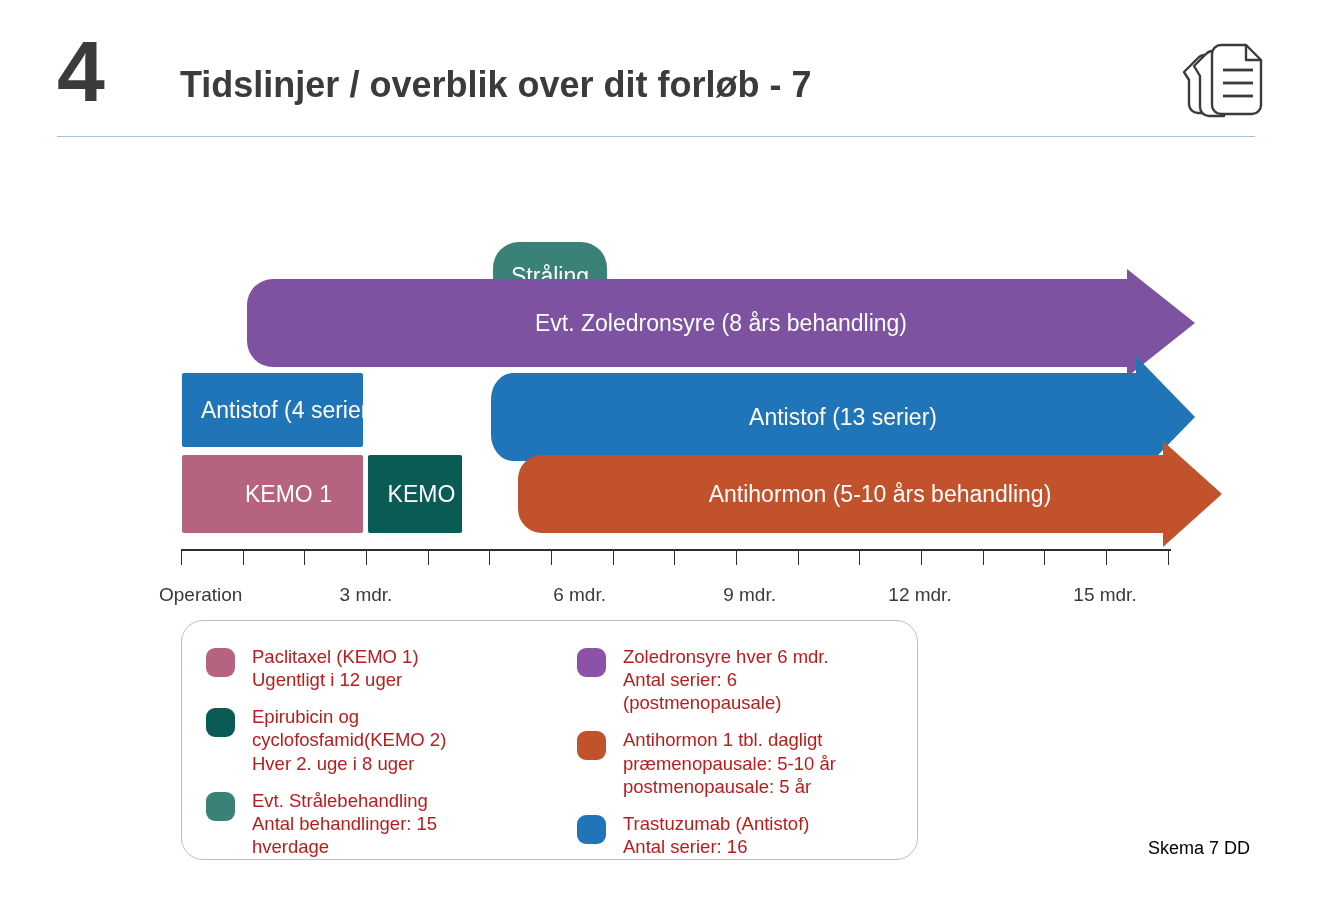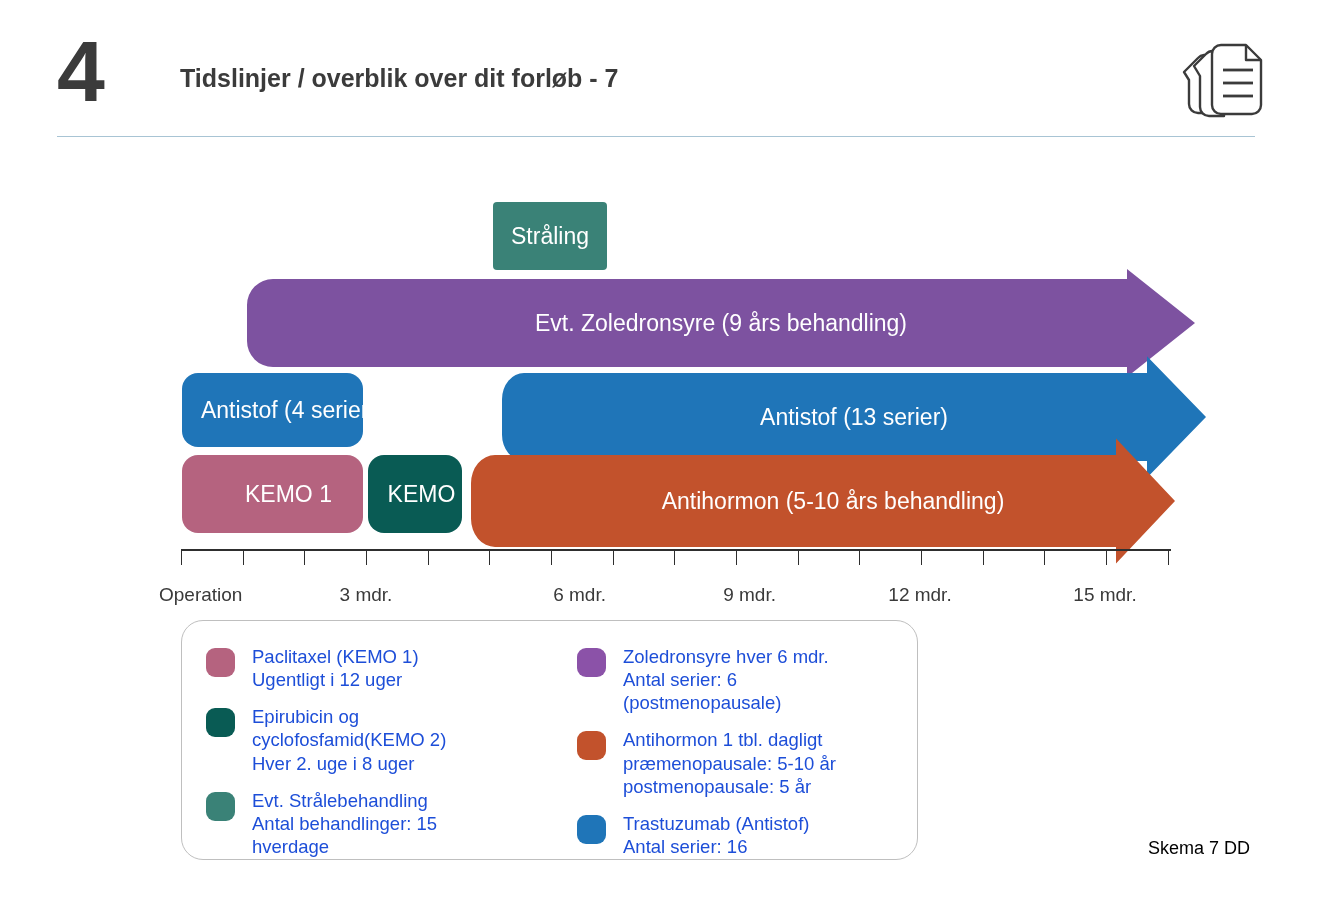--- a/index.html
+++ b/index.html
@@ -24,21 +24,21 @@
     font-size: 86px;
     font-weight: bold;
     line-height: 1;
     color: #3b3b3b;
     letter-spacing: -2px;
   }
   #header-title {
     position: absolute;
     left: 180px;
     top: 64px;
-    font-size: 25px;
+    font-size: 36px;
     font-weight: bold;
     color: #3b3b3b;
     white-space: nowrap;
   }
   #header-divider {
     position: absolute;
     left: 57px;
     top: 136px;
     width: 1198px;
     height: 1px;
@@ -64,22 +64,22 @@
   .bar {
     position: absolute;
     display: flex;
     align-items: center;
     justify-content: center;
     color: #ffffff;
     font-size: 23px;
     box-sizing: border-box;
     white-space: nowrap;
   }
-  .bar.pill   { border-radius: 4px; }
-  .bar.pill-s { border-radius: 16px; padding-left: 32px; }
+  .bar.pill   { border-radius: 26px; margin-top: 40px; }
+  .bar.pill-s { border-radius: 2px; padding-left: 32px; }
 
   .arrowbar {
     position: absolute;
     display: flex;
     align-items: center;
     justify-content: center;
     color: #ffffff;
     font-size: 23px;
     box-sizing: border-box;
     white-space: nowrap;
@@ -147,21 +147,21 @@
     width: 29px;
     height: 29px;
     border-radius: 9px;
     flex: 0 0 29px;
     margin-top: 3px;
   }
   .legend-text {
     margin-left: 17px;
     font-size: 18.5px;
     line-height: 1.25;
-    color: #1d4ed8;
+    color: #b91c1c;
     white-space: pre-line;
   }
 
   #skema-label {
     position: absolute;
     left: 1148px;
     top: 838px;
     font-size: 18px;
     color: #000000;
     white-space: nowrap;
@@ -189,43 +189,43 @@
 <div id="timeline">
 
   <div class="bar pill" id="bar-straaling" style="left: 493px; top: 202px; width: 114px; height: 68px; background: rgb(58, 130, 119);">
     <span>Stråling</span>
   </div>
 
   <div class="arrowbar" id="bar-zoledronsyre" style="left: 247px; top: 279px; width: 948px; height: 88px;">
     <svg class="arrow-svg" viewBox="0 0 948 88" preserveAspectRatio="none" style="overflow: visible;">
       <path id="shape-zoledronsyre" d="M26,0 H880 V-10 L948,44 L880,98 V88 H26 A26,26 0 0 1 0,62 V26 A26,26 0 0 1 26,0 Z" fill="#7d52a0"></path>
     </svg>
-    <span class="arrow-label">Evt. Zoledronsyre (9 års behandling)</span>
+    <span class="arrow-label">Evt. Zoledronsyre (8 års behandling)</span>
   </div>
 
   <div class="bar pill-s" id="bar-antistof4" style="left: 182px; top: 373px; width: 181px; height: 74px; background: rgb(31, 117, 184);">
     <span>Antistof (4 serier)</span>
   </div>
 
-  <div class="arrowbar" id="bar-antistof13" style="left: 502px; top: 373px; width: 704px; height: 88px;">
+  <div class="arrowbar" id="bar-antistof13" style="left: 491px; top: 373px; width: 704px; height: 88px;">
     <svg class="arrow-svg" viewBox="0 0 704 74" preserveAspectRatio="none" style="overflow: visible;">
       <path id="shape-antistof13" d="M22,0 H645 V-14 L704,37 L645,88 V74 H22 A22,22 0 0 1 0,52 V22 A22,22 0 0 1 22,0 Z" fill="#1f75b8"></path>
     </svg>
     <span class="arrow-label">Antistof (13 serier)</span>
   </div>
 
   <div class="bar pill-s" id="bar-kemo1" style="left: 182px; top: 455px; width: 181px; height: 78px; background: rgb(181, 99, 127);">
     <span>KEMO 1</span>
   </div>
 
   <div class="bar pill-s" id="bar-kemo2" style="left: 368px; top: 455px; width: 94px; height: 78px; background: rgb(9, 91, 84);">
     <span>KEMO 2</span>
   </div>
 
-  <div class="arrowbar" id="bar-antihormon" style="left: 471px; top: 455px; width: 704px; height: 92px; padding-left: 20px;">
+  <div class="arrowbar" id="bar-antihormon" style="left: 518px; top: 455px; width: 704px; height: 78px; padding-left: 20px;">
     <svg class="arrow-svg" viewBox="0 0 704 78" preserveAspectRatio="none" style="overflow: visible;">
       <path id="shape-antihormon" d="M24,0 H645 V-14 L704,39 L645,92 V78 H24 A24,24 0 0 1 0,54 V24 A24,24 0 0 1 24,0 Z" fill="#c2522c"></path>
     </svg>
     <span class="arrow-label">Antihormon (5-10 års behandling)</span>
   </div>
 
   <div id="axis-line"></div>
   <div id="axis-ticks">
       <div class="tick" style="left: 181px;"></div>
       <div class="tick" style="left: 243px;"></div>

